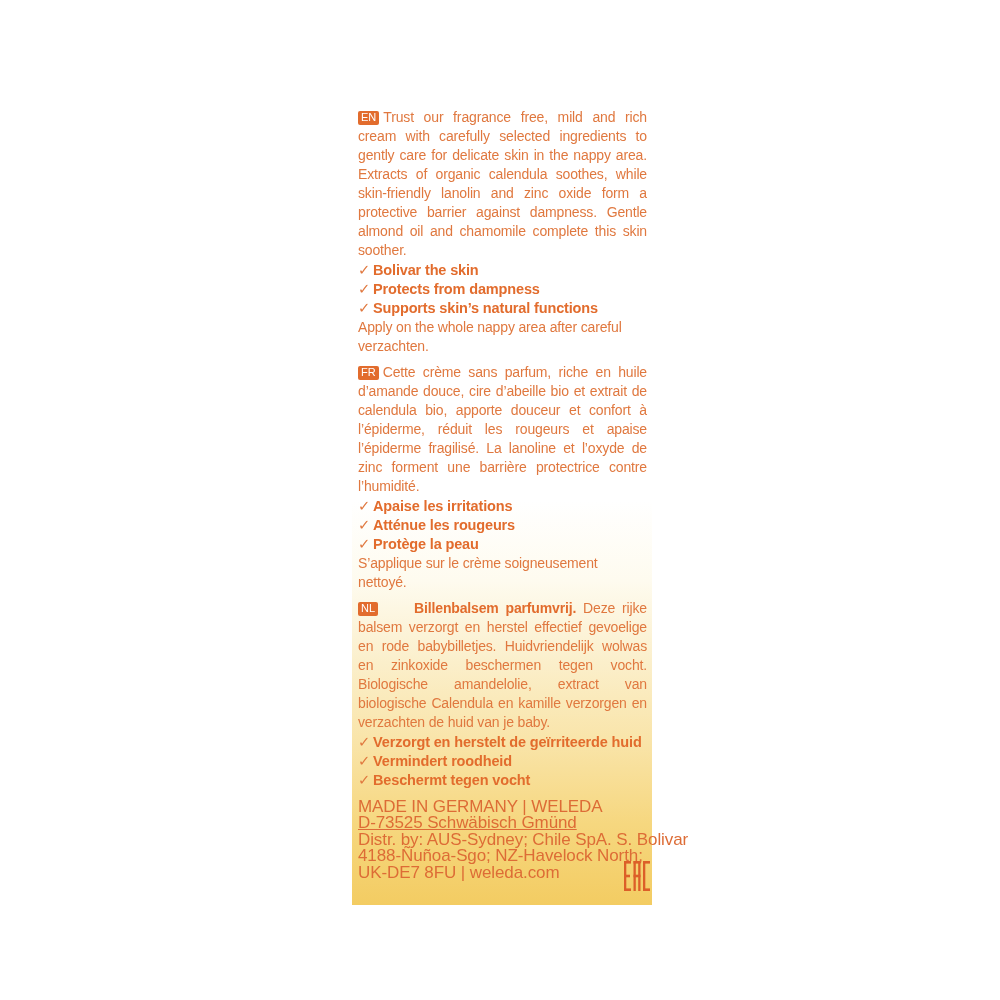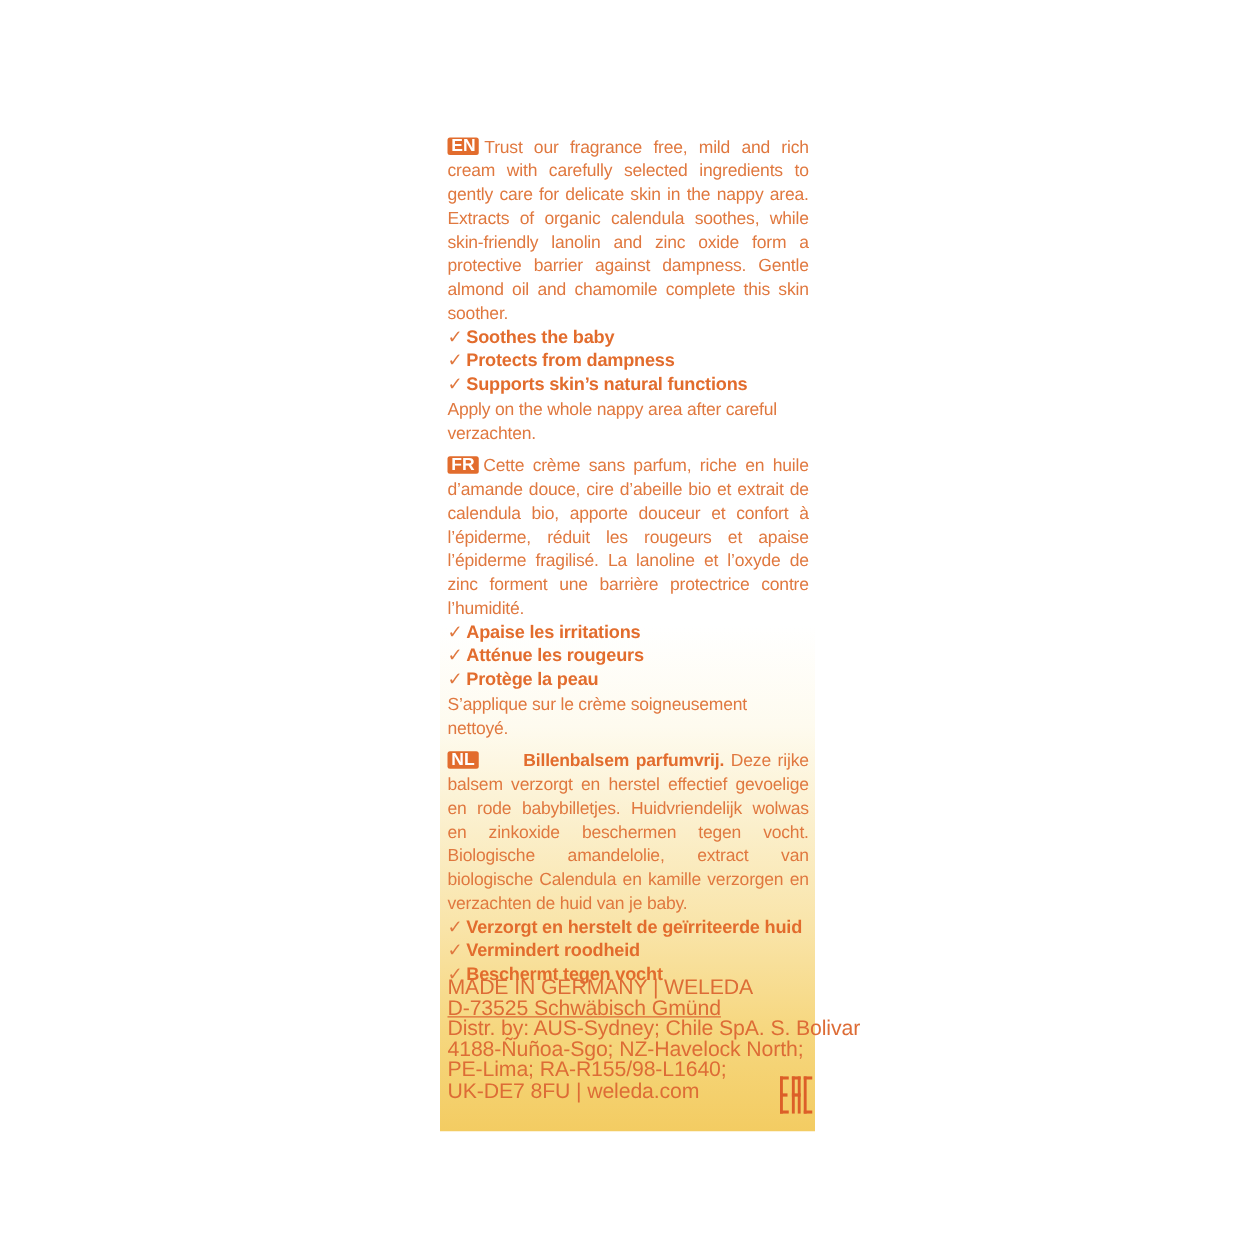--- a/index.html
+++ b/index.html
@@ -41,22 +41,22 @@
     line-height: 19px;
     letter-spacing: -0.15px;
     text-align: justify;
     color: #e0783f;
   }
   .section + .section { margin-top: 7px; }
   .badge {
     display: inline-block;
     background: #e26c2d;
     color: #ffffff;
-    font-size: 14px;
-    font-weight: bold;
+    font-size: 11px;
+    font-weight: normal;
     line-height: 11px;
     padding: 1px 3px 2px 3px;
     border-radius: 2px;
     margin-right: 4px;
     position: relative;
     top: -1.5px;
     letter-spacing: 0;
   }
   .lead {
     font-weight: bold;
@@ -121,21 +121,21 @@
 <body>
 
 <div class="stage">
   <div class="panel">
 
     <div class="section">
       <p class="para"><span class="badge">EN</span><span>Trust our fragrance free, mild and rich cream with carefully selected ingredients to gently care for delicate skin in the nappy area. Extracts of organic calendula soothes, while skin-friendly lanolin and zinc oxide form a protective barrier against dampness. Gentle almond oil and chamomile complete this skin soother.</span></p>
       <div class="bullets">
         <div class="bullet">
           <span class="check">✓</span>
-          <span class="bullet-label">Soothes the baby</span>
+          <span class="bullet-label">Bolivar the skin</span>
         </div>
         <div class="bullet">
           <span class="check">✓</span>
           <span class="bullet-label">Protects from dampness</span>
         </div>
         <div class="bullet">
           <span class="check">✓</span>
           <span class="bullet-label">Supports skin’s natural functions</span>
         </div>
       </div>
@@ -177,21 +177,20 @@
           <span class="bullet-label">Beschermt tegen vocht</span>
         </div>
       </div>
     </div>
 
     <div class="footer">
       <div class="line">MADE IN GERMANY | WELEDA</div>
       <div class="line underlined">D-73525 Schwäbisch Gmünd</div>
       <div class="line">Distr. by: AUS-Sydney; Chile SpA. S. Bolivar</div>
       <div class="line">4188-Ñuñoa-Sgo; NZ-Havelock North;</div>
-      <div class="line">PE-Lima; RA-R155/98-L1640;</div>
       <div class="line">UK-DE7 8FU | weleda.com</div>
     </div>
 
     <div class="eac">
       <span class="sr-only">EAC</span>
       <svg viewBox="0 0 26 30" xmlns="http://www.w3.org/2000/svg" aria-hidden="true">
         <g fill="#dc5f28">
 
           <rect x="0" y="0" width="2.3" height="30"></rect>
           <rect x="0" y="0" width="7" height="2.6"></rect>

